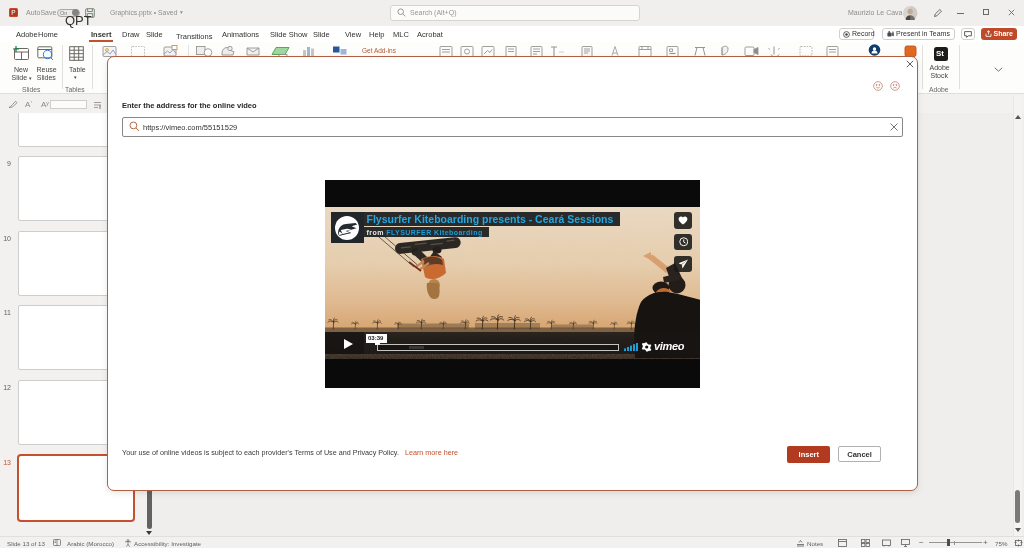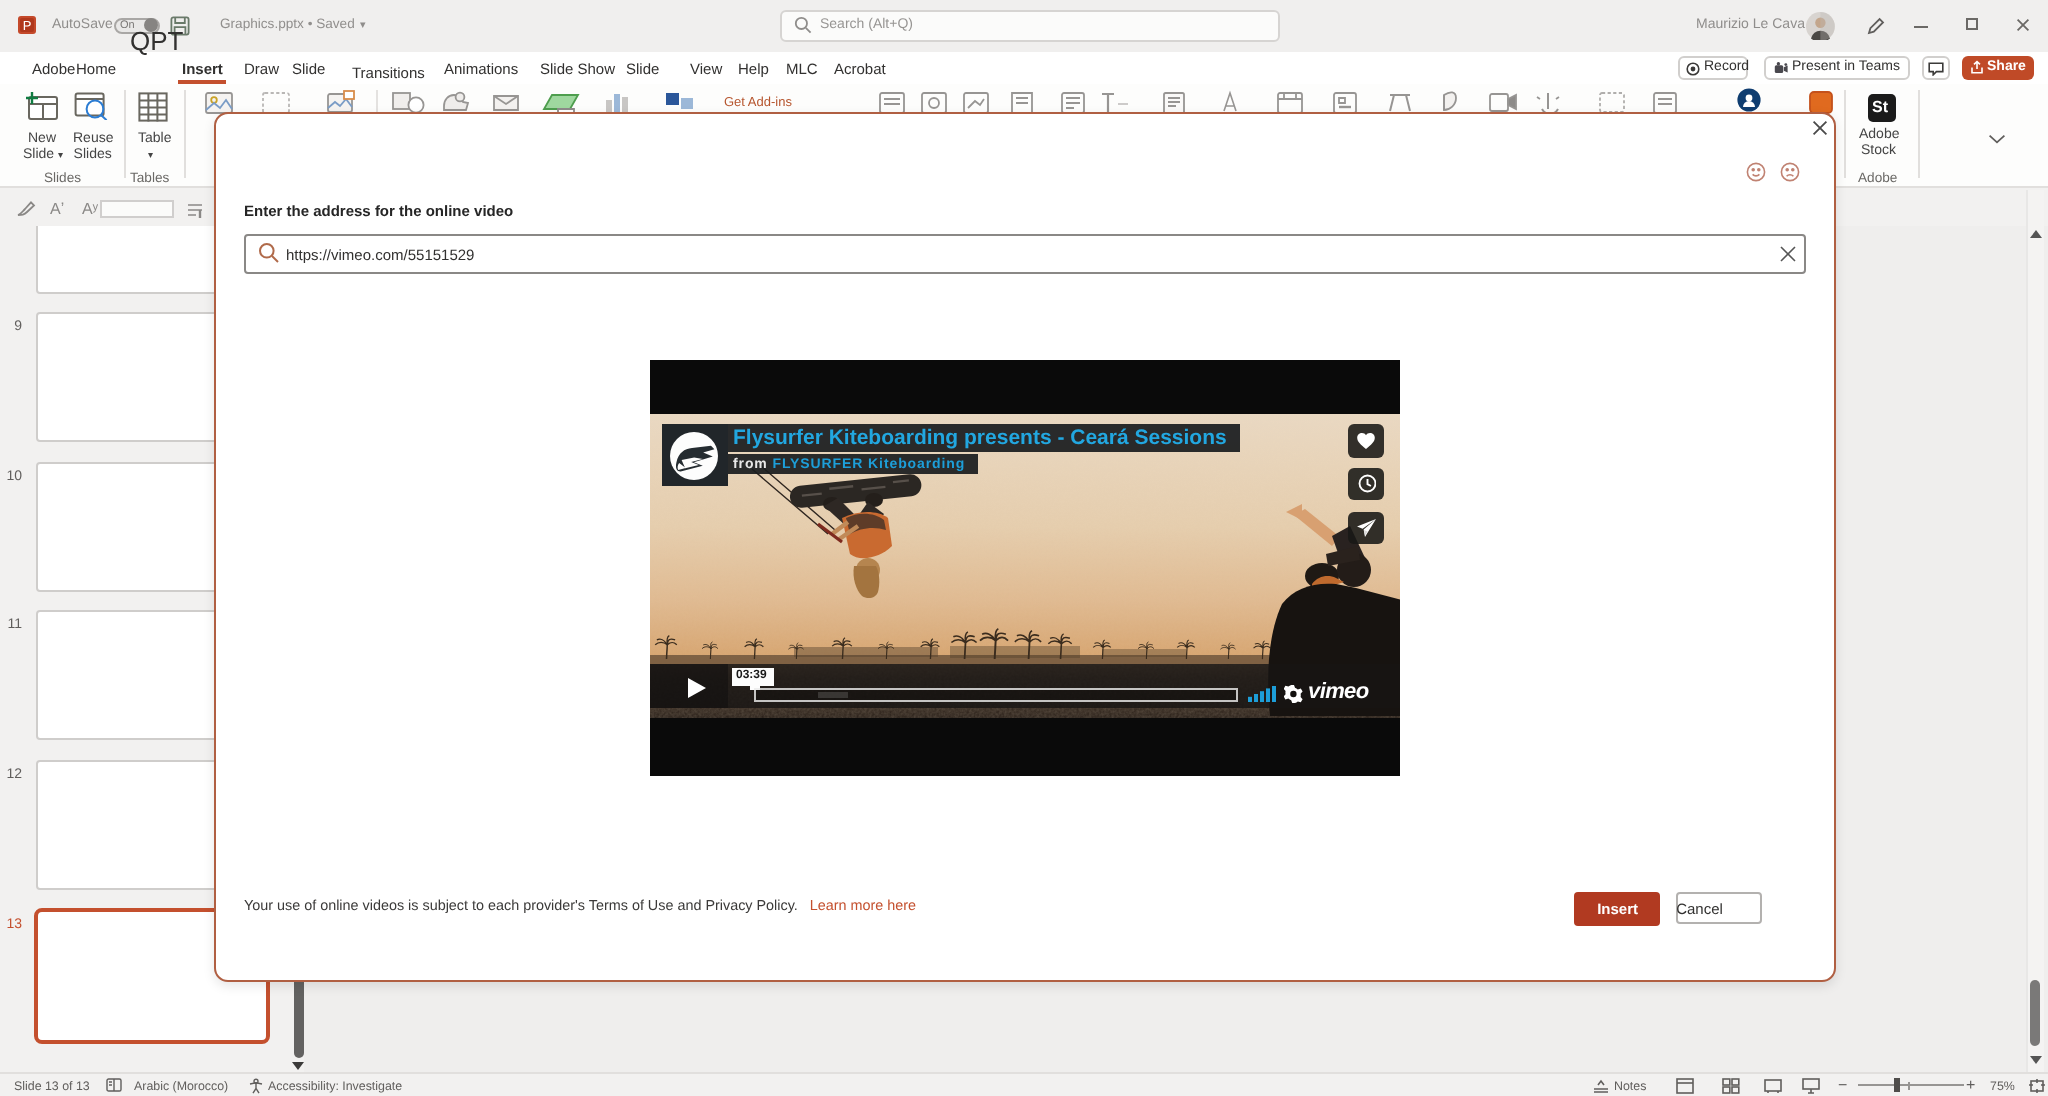--- a/index.html
+++ b/index.html
@@ -413,13 +413,13 @@
 <svg class="a" style="left:641.6px;top:342.2px" width="10" height="10" viewBox="0 0 10 10" fill="#fff">
     <path d="M5 0.5l0.5 1.4a3.4 3.4 0 011.4 0.8l1.5-0.4 0.9 1.5-1 1.1a3.4 3.4 0 010 1.6l1 1.1-0.9 1.5-1.5-0.4a3.4 3.4 0 01-1.4 0.8L5 9.5 4.1 9.5 3.6 8.1a3.4 3.4 0 01-1.4-0.8l-1.5 0.4-0.9-1.5 1-1.1a3.4 3.4 0 010-1.6l-1-1.1 0.9-1.5 1.5 0.4a3.4 3.4 0 011.4-0.8L4.1 0.5z"></path>
     <circle cx="4.7" cy="5" r="1.6" fill="#12100e"></circle>
   </svg>
 <div class="a tx" style="left:654px;top:339.8px;font-size:11px;font-weight:bold;font-style:italic;color:#fff;letter-spacing:-0.3px">vimeo</div>
 
 <div class="a tx" style="left:122px;top:447.8px;font-size:7.2px;color:#3b3a39">Your use of online videos is subject to each provider's Terms of Use and Privacy Policy.&nbsp;&nbsp;&nbsp;<span style="color:#c4502e;">Learn more here</span></div>
 <div class="a" style="left:787.3px;top:445.9px;width:43px;height:17px;background:#b13a21;border-radius:2px"></div>
 <div class="a tx" style="left:787.3px;top:450px;width:43px;text-align:center;font-size:7.5px;color:#fff;font-weight:bold">Insert</div>
 <div class="a" style="left:838.1px;top:445.9px;width:43px;height:16.5px;background:#fff;border:1px solid #b3b1af;border-radius:2px"></div>
-<div class="a tx" style="left:838.1px;top:450px;width:43px;font-size:7.5px;color:#323130;font-weight:normal">Cancel</div>
+<div class="a tx" style="left:838.1px;top:450px;width:43px;text-align:center;font-size:7.5px;color:#323130;font-weight:bold">Cancel</div>
 
 </body></html>

